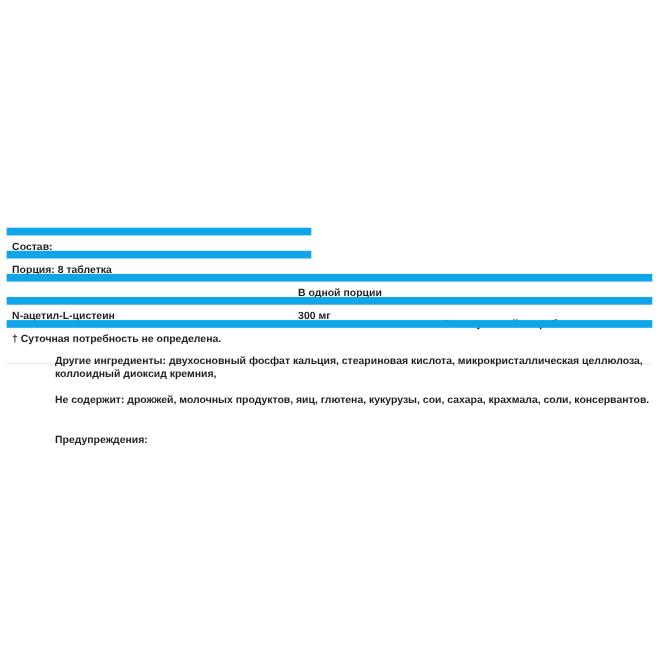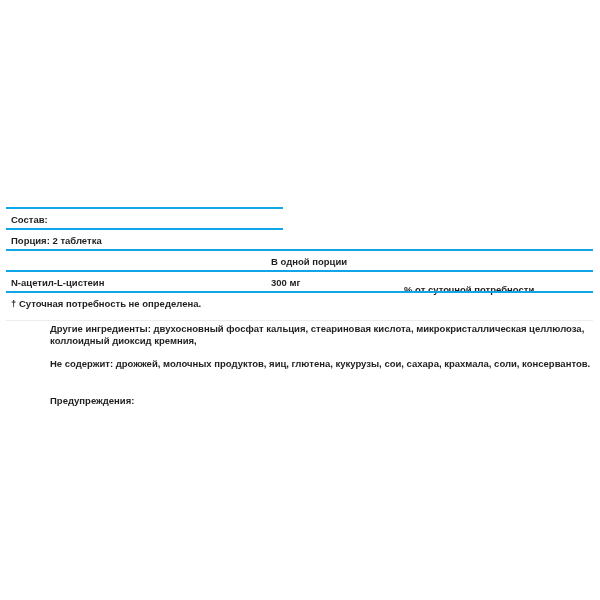--- a/index.html
+++ b/index.html
@@ -19,39 +19,39 @@
     }
     .facts {
       position: absolute;
       left: 6px;
       top: 207px;
       width: 587px;
     }
     .row {
       position: relative;
       height: 21px;
-      border-top: 2px solid #0ea5e9;
+      border-top: 7px solid #0ea5e9;
       box-sizing: border-box;
       text-align: right;
     }
     .row.narrow {
       width: 277px;
     }
     .row .cell {
       position: absolute;
       top: 5px;
       white-space: nowrap;
       line-height: 11px;
     }
     .c1 { left: 5px; }
     .c2 { left: 265px; }
     .c3 { left: 398px; margin-top: 28px; }
     .row.last {
       border-bottom: 1px solid #ececec;
-      height: 30px;
+      height: 40px;
     }
     .para {
       position: absolute;
       left: 6px;
       width: 585px;
       line-height: 12px;
       white-space: normal;
       margin-left: 44px;
     }
     .p-other { top: 323px; }
@@ -59,21 +59,21 @@
     .p-warn { top: 395px; }
   </style>
 </head>
 <body>
 
 <div class="facts">
   <div class="row narrow">
     <span class="cell c1">Состав:</span>
   </div>
   <div class="row narrow">
-    <span class="cell c1">Порция: 2 таблетка</span>
+    <span class="cell c1">Порция: 8 таблетка</span>
   </div>
   <div class="row">
     <span class="cell c2">В одной порции</span>
     <span class="cell c3">% от суточной потребности</span>
   </div>
   <div class="row">
     <span class="cell c1">N-ацетил-L-цистеин</span>
     <span class="cell c2">300 мг</span>
     <span class="cell c3"></span>
   </div>

